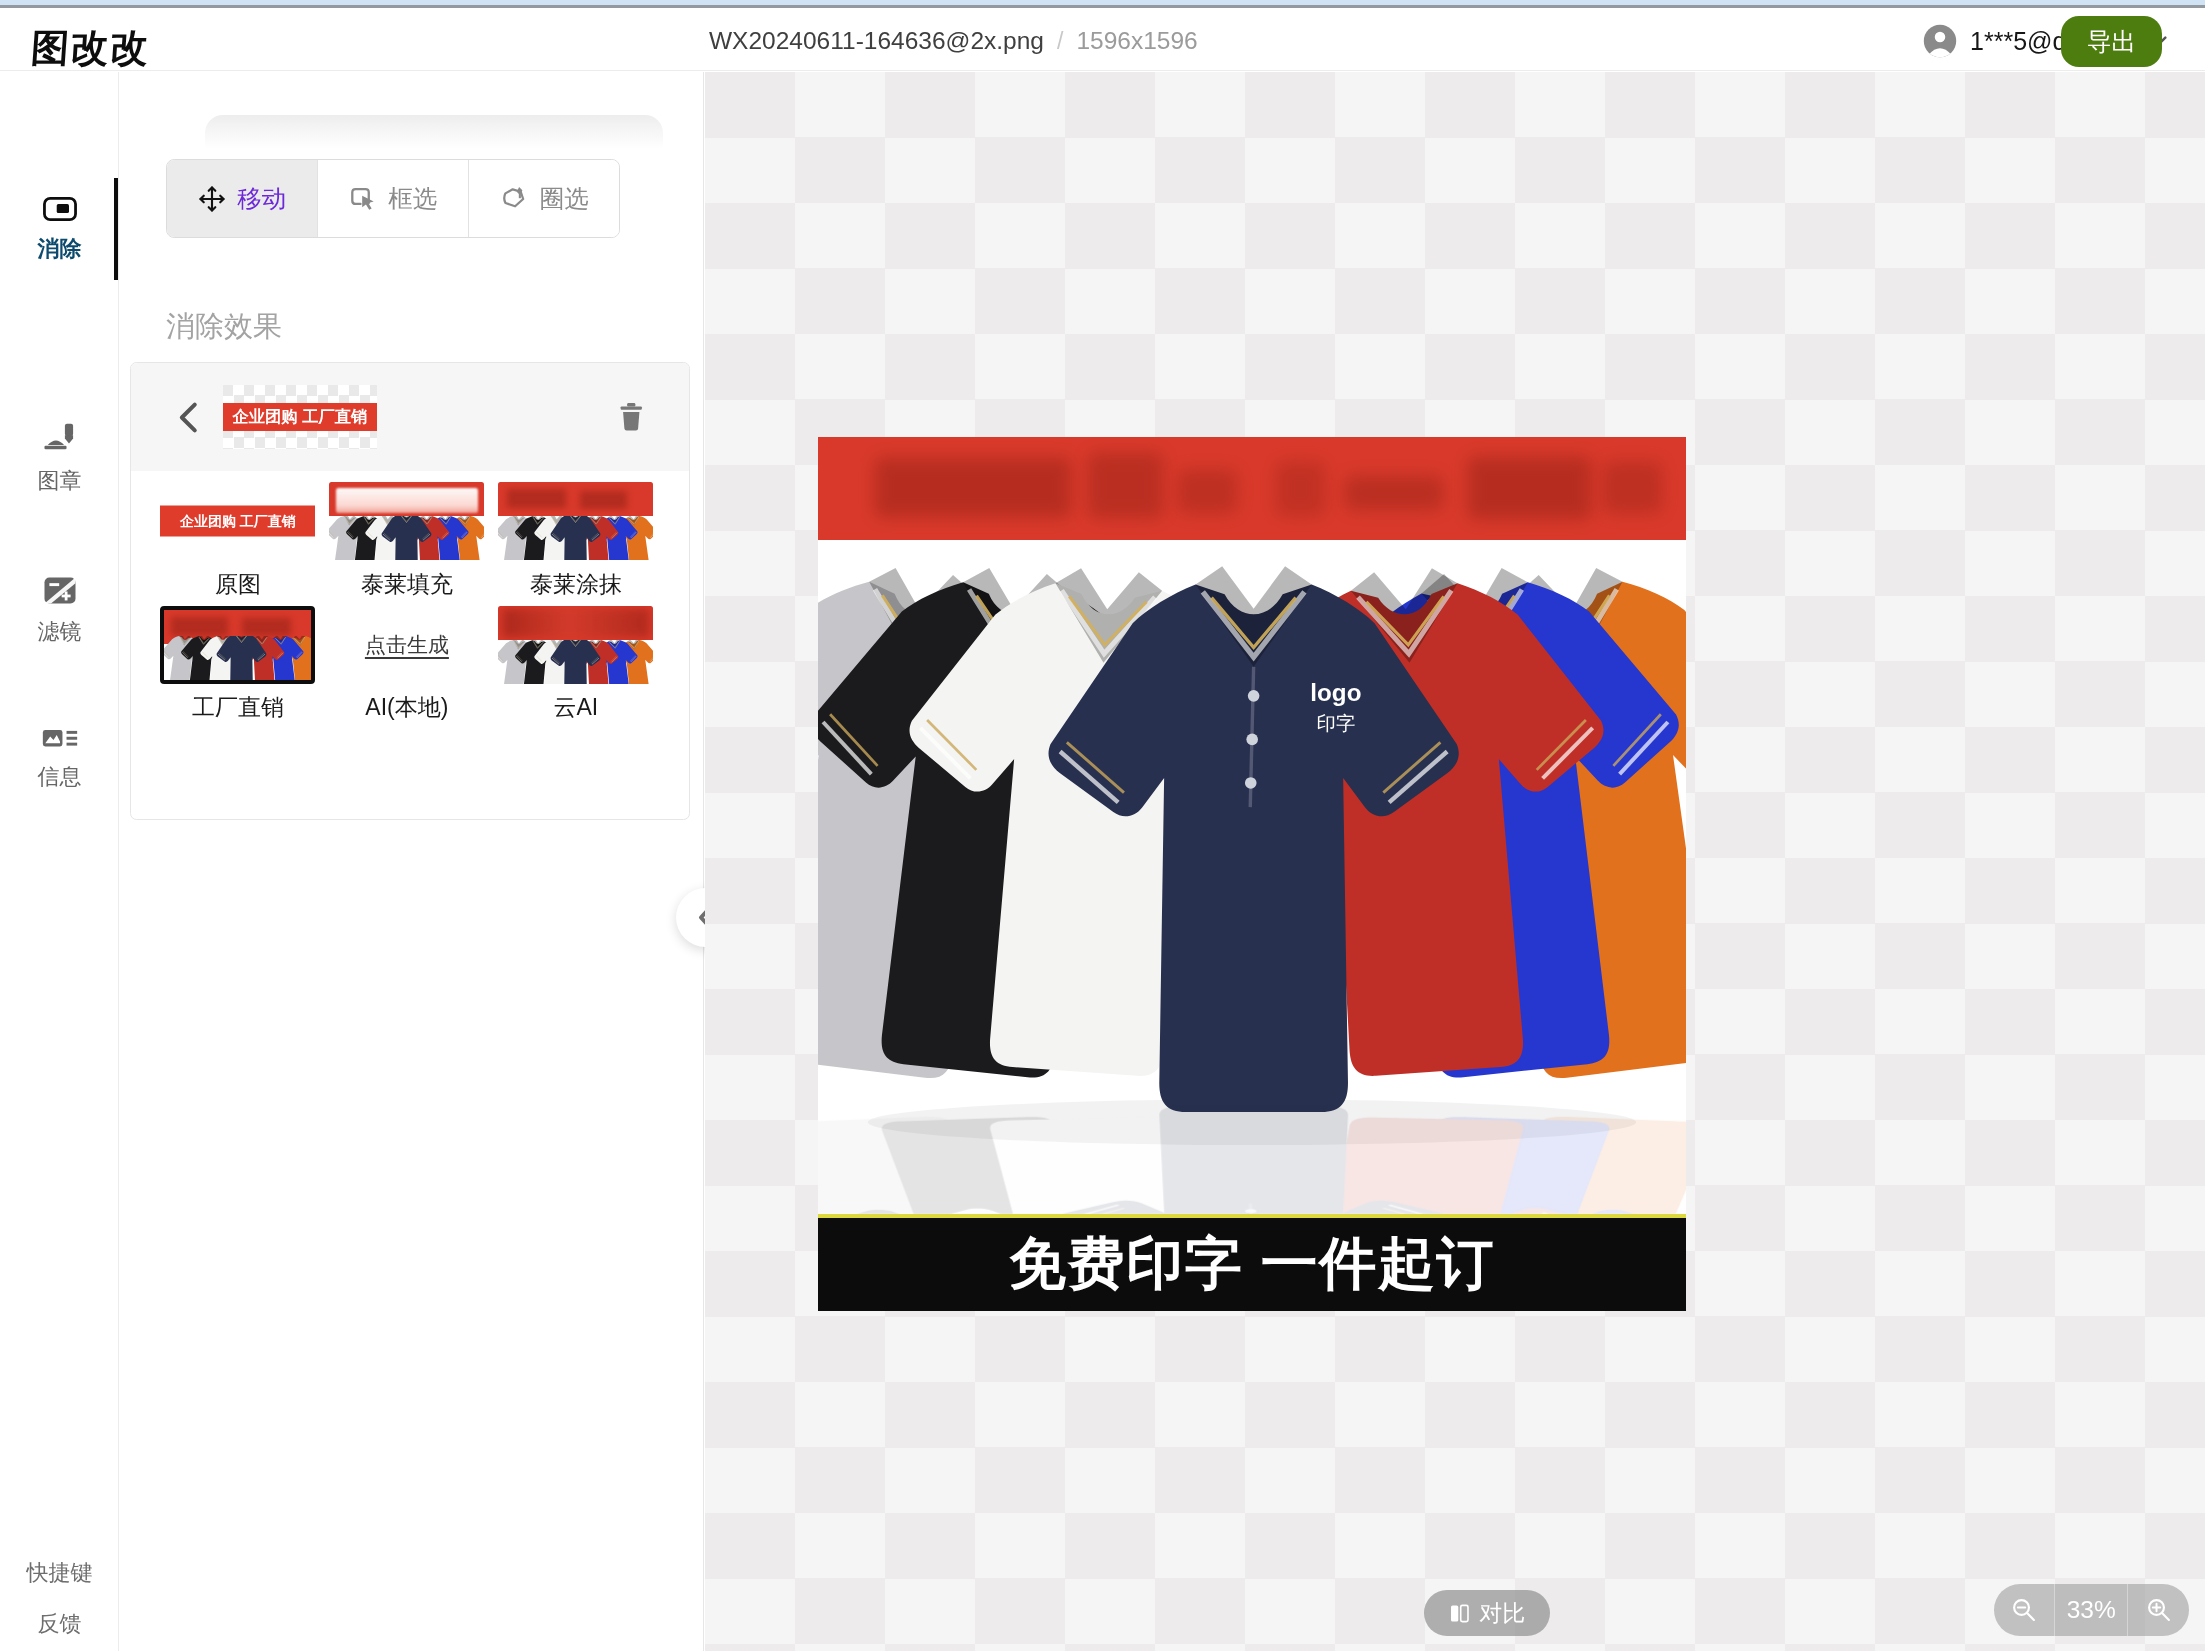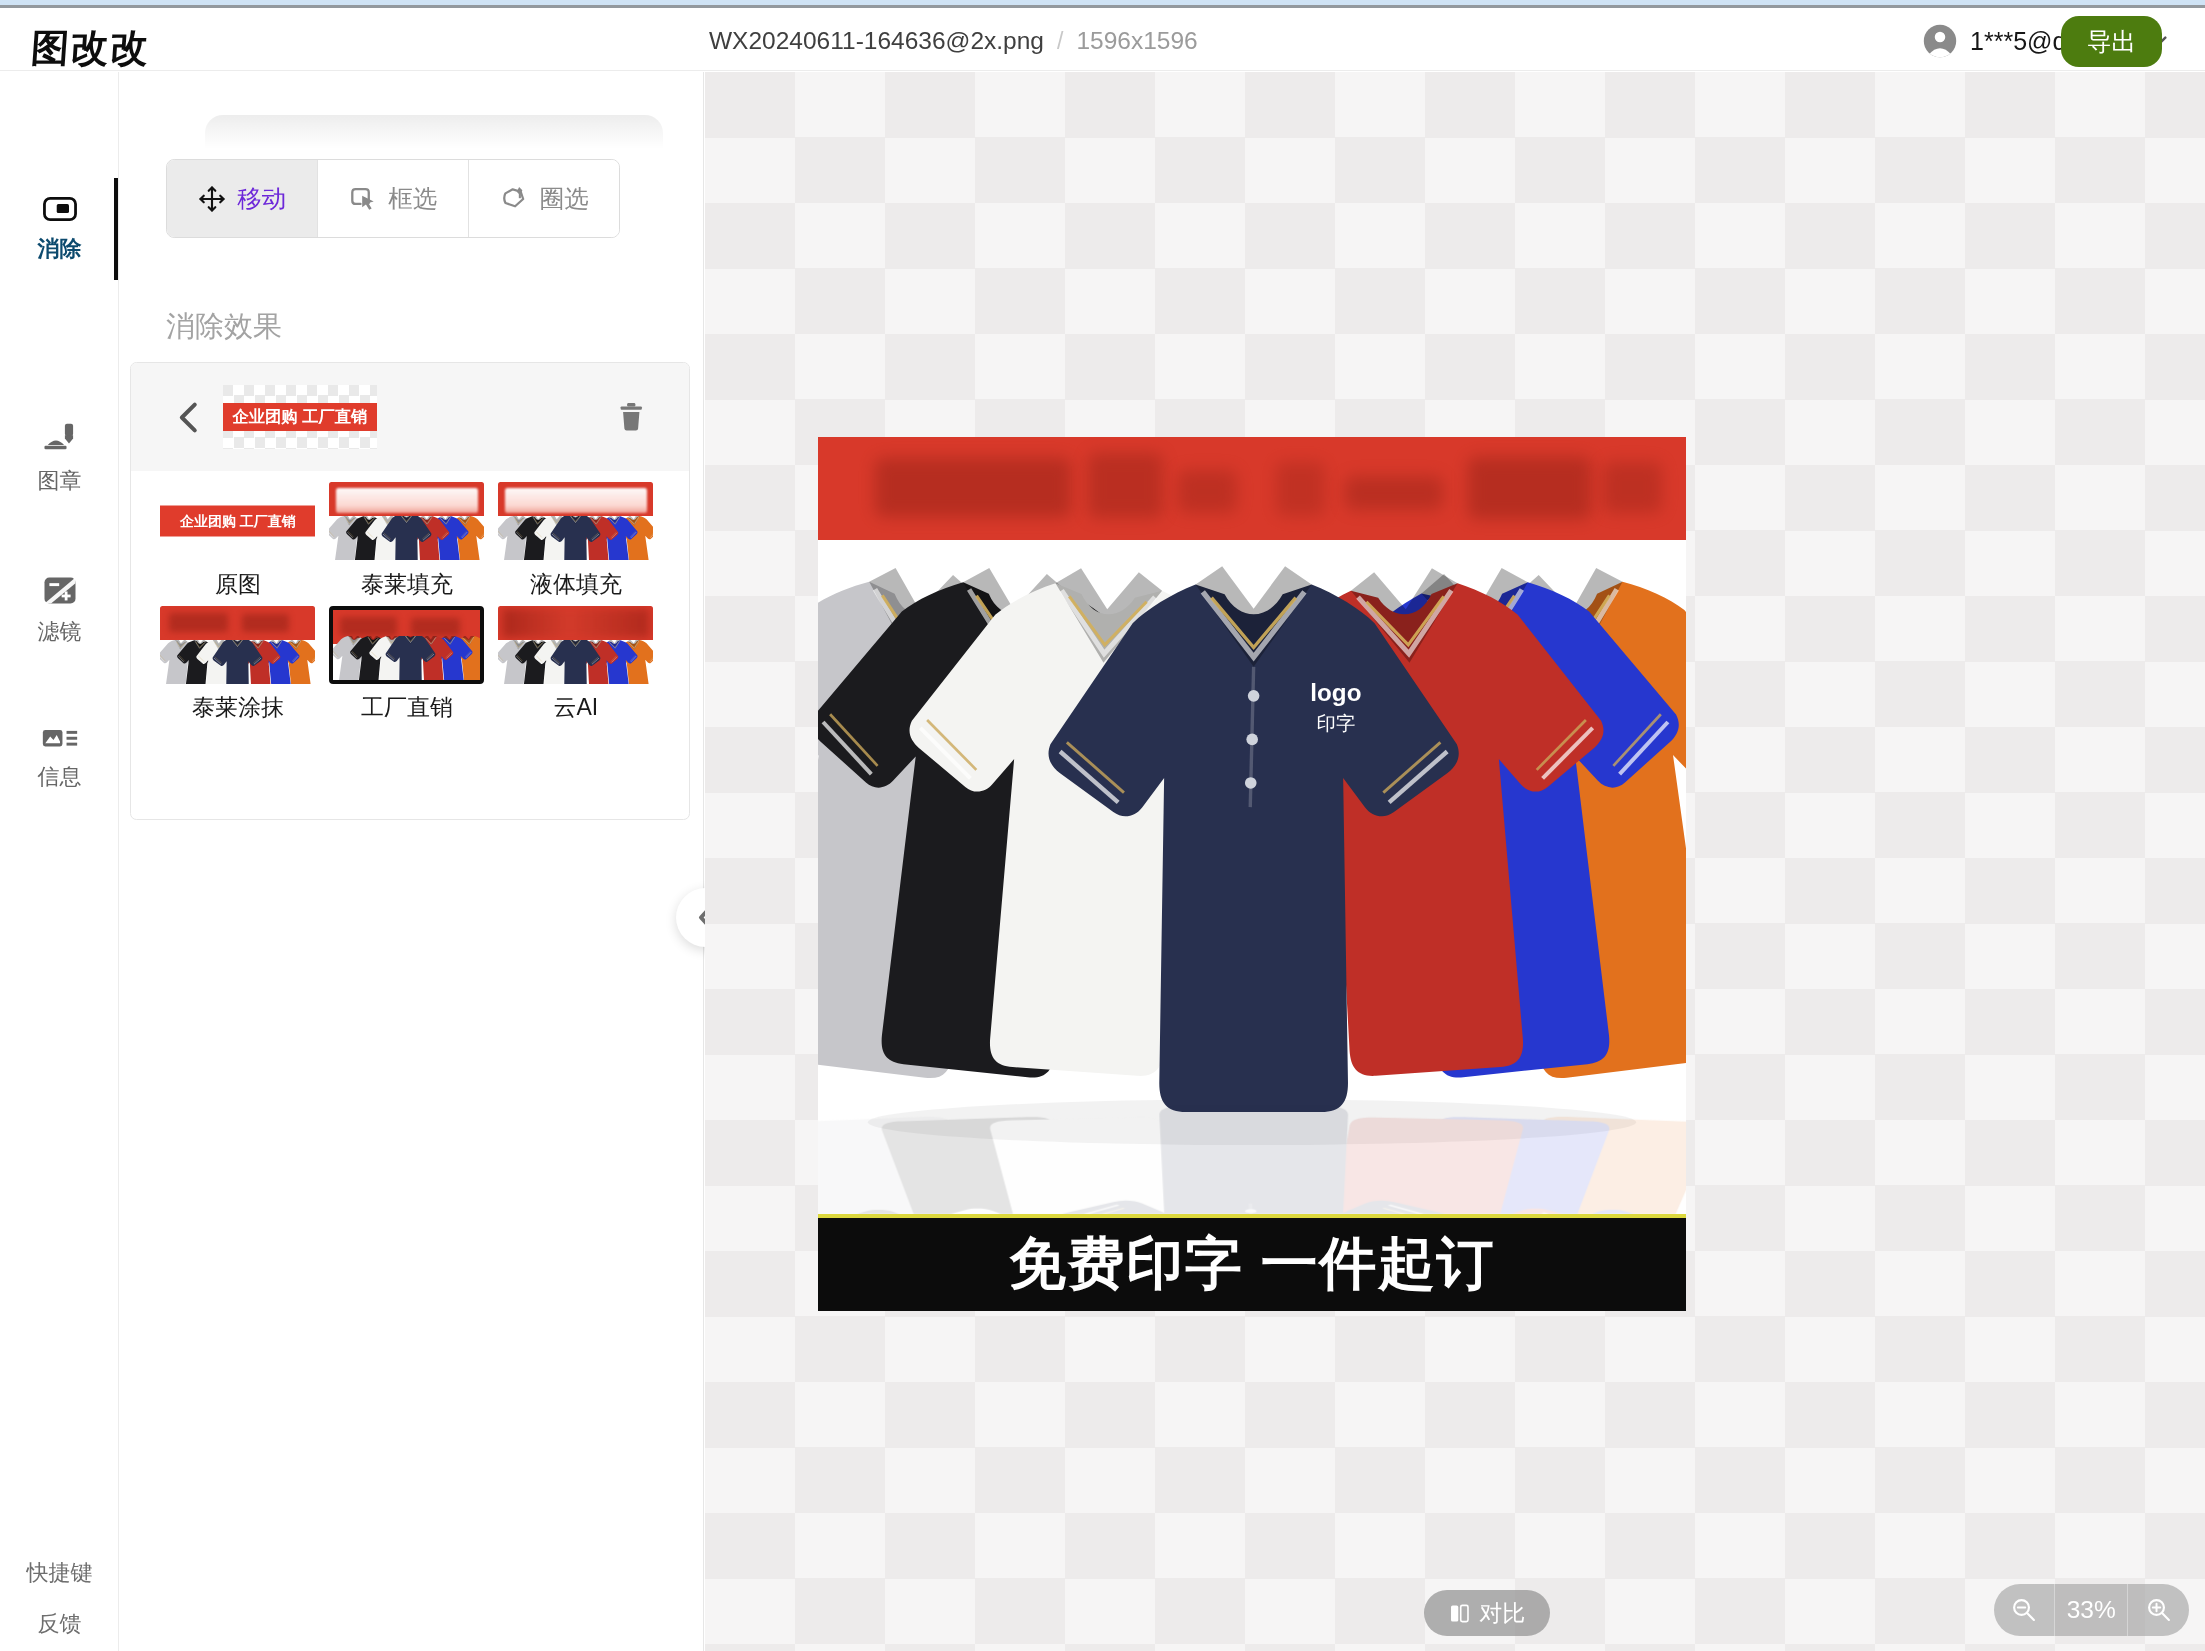--- a/index.html
+++ b/index.html
@@ -305,31 +305,20 @@
           <div class="thumb-banner">
             <div class="fillwash"></div>
           </div>
           <svg class="thumb-shirts" viewBox="0 0 190 60">
               <use href="#minirow"></use>
             </svg>
         </div>
         <div class="cell-label">泰莱填充</div>
       </div>
 
-      <div class="cell">
-        <div class="thumb">
-          <div class="thumb-banner">
-            <div class="fillwash"></div>
-          </div>
-          <svg class="thumb-shirts" viewBox="0 0 190 60">
-              <use href="#minirow"></use>
-            </svg>
-        </div>
-        <div class="cell-label">液体填充</div>
-      </div>
 
       <div class="cell">
         <div class="thumb">
           <div class="thumb-banner">
             <div class="tsm" style="left:8.2px;top:6.5px;width:59px;height:19.6px;"></div>
             <div class="tsm" style="left:82px;top:8.2px;width:47px;height:18px;"></div>
           </div>
           <svg class="thumb-shirts" viewBox="0 0 190 60">
               <use href="#minirow"></use>
             </svg>
@@ -343,20 +332,26 @@
             <div class="tsm" style="left:6.5px;top:6.5px;width:57px;height:19.6px;"></div>
             <div class="tsm" style="left:78px;top:8.2px;width:49px;height:18px;"></div>
           </div>
           <svg class="thumb-shirts" viewBox="0 0 190 60">
               <use href="#minirow"></use>
             </svg>
         </div>
         <div class="cell-label">工厂直销</div>
       </div>
 
+      <div class="cell">
+        <div class="thumb checker thumb-center">
+          <span class="gen-link">点击生成</span>
+        </div>
+        <div class="cell-label">AI(本地)</div>
+      </div>
 
       <div class="cell">
         <div class="thumb">
           <div class="thumb-banner">
             <div class="cloudwash"></div>
           </div>
           <svg class="thumb-shirts" viewBox="0 0 190 60">
               <use href="#minirow"></use>
             </svg>
         </div>

